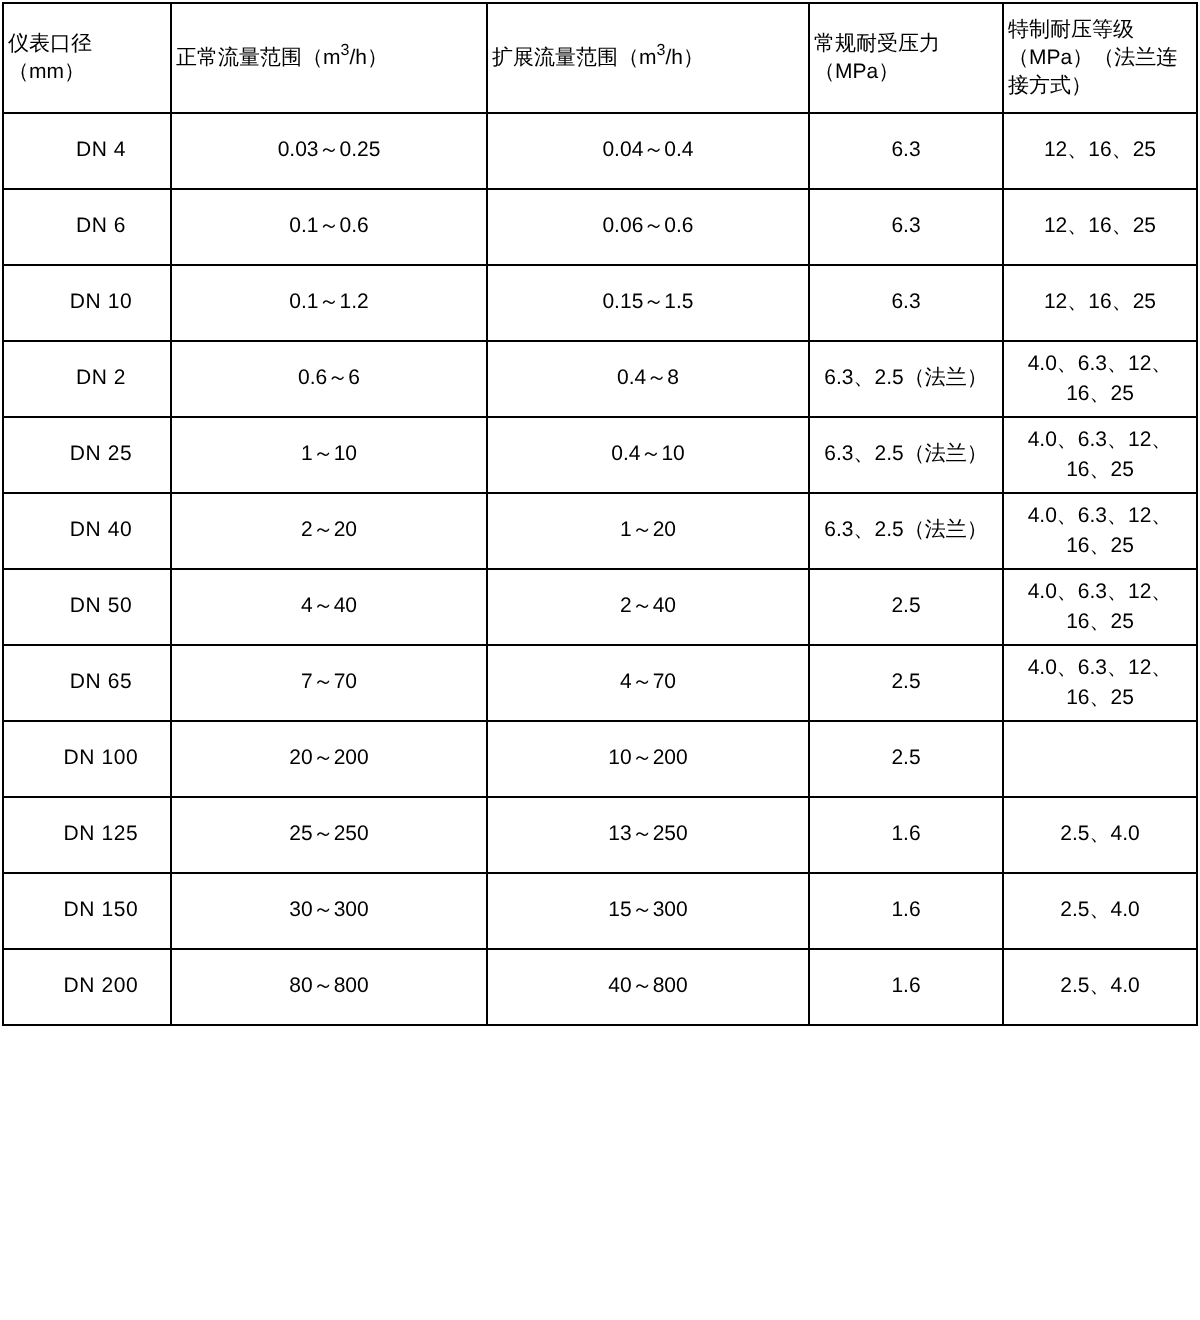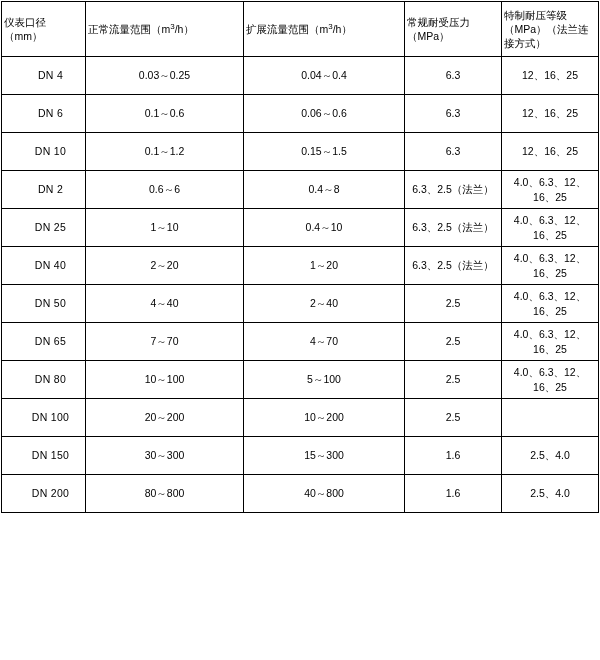--- a/index.html
+++ b/index.html
@@ -144,32 +144,32 @@
         <td>4.0、6.3、12、16、25</td>
       </tr>
       <tr>
         <td class="dn">DN 65</td>
         <td>7～70</td>
         <td>4～70</td>
         <td>2.5</td>
         <td>4.0、6.3、12、16、25</td>
       </tr>
       <tr>
-        <td class="dn">DN 80</td>
-        <td>10～100</td>
-        <td>5～100</td>
-        <td>2.5</td>
-        <td>4.0、6.3、12、16、25</td>
-      </tr>
-      <tr>
         <td class="dn">DN 100</td>
         <td>20～200</td>
         <td>10～200</td>
         <td>2.5</td>
         <td></td>
+      </tr>
+      <tr>
+        <td class="dn">DN 125</td>
+        <td>25～250</td>
+        <td>13～250</td>
+        <td>1.6</td>
+        <td>2.5、4.0</td>
       </tr>
       <tr>
         <td class="dn">DN 150</td>
         <td>30～300</td>
         <td>15～300</td>
         <td>1.6</td>
         <td>2.5、4.0</td>
       </tr>
       <tr>
         <td class="dn">DN 200</td>

